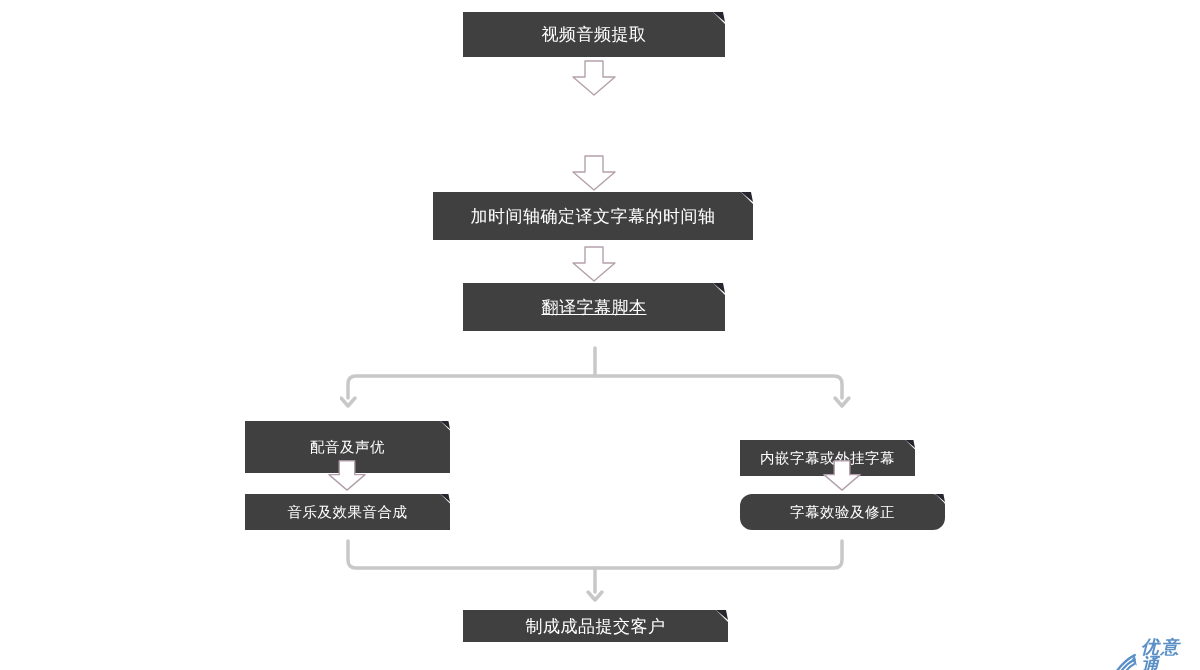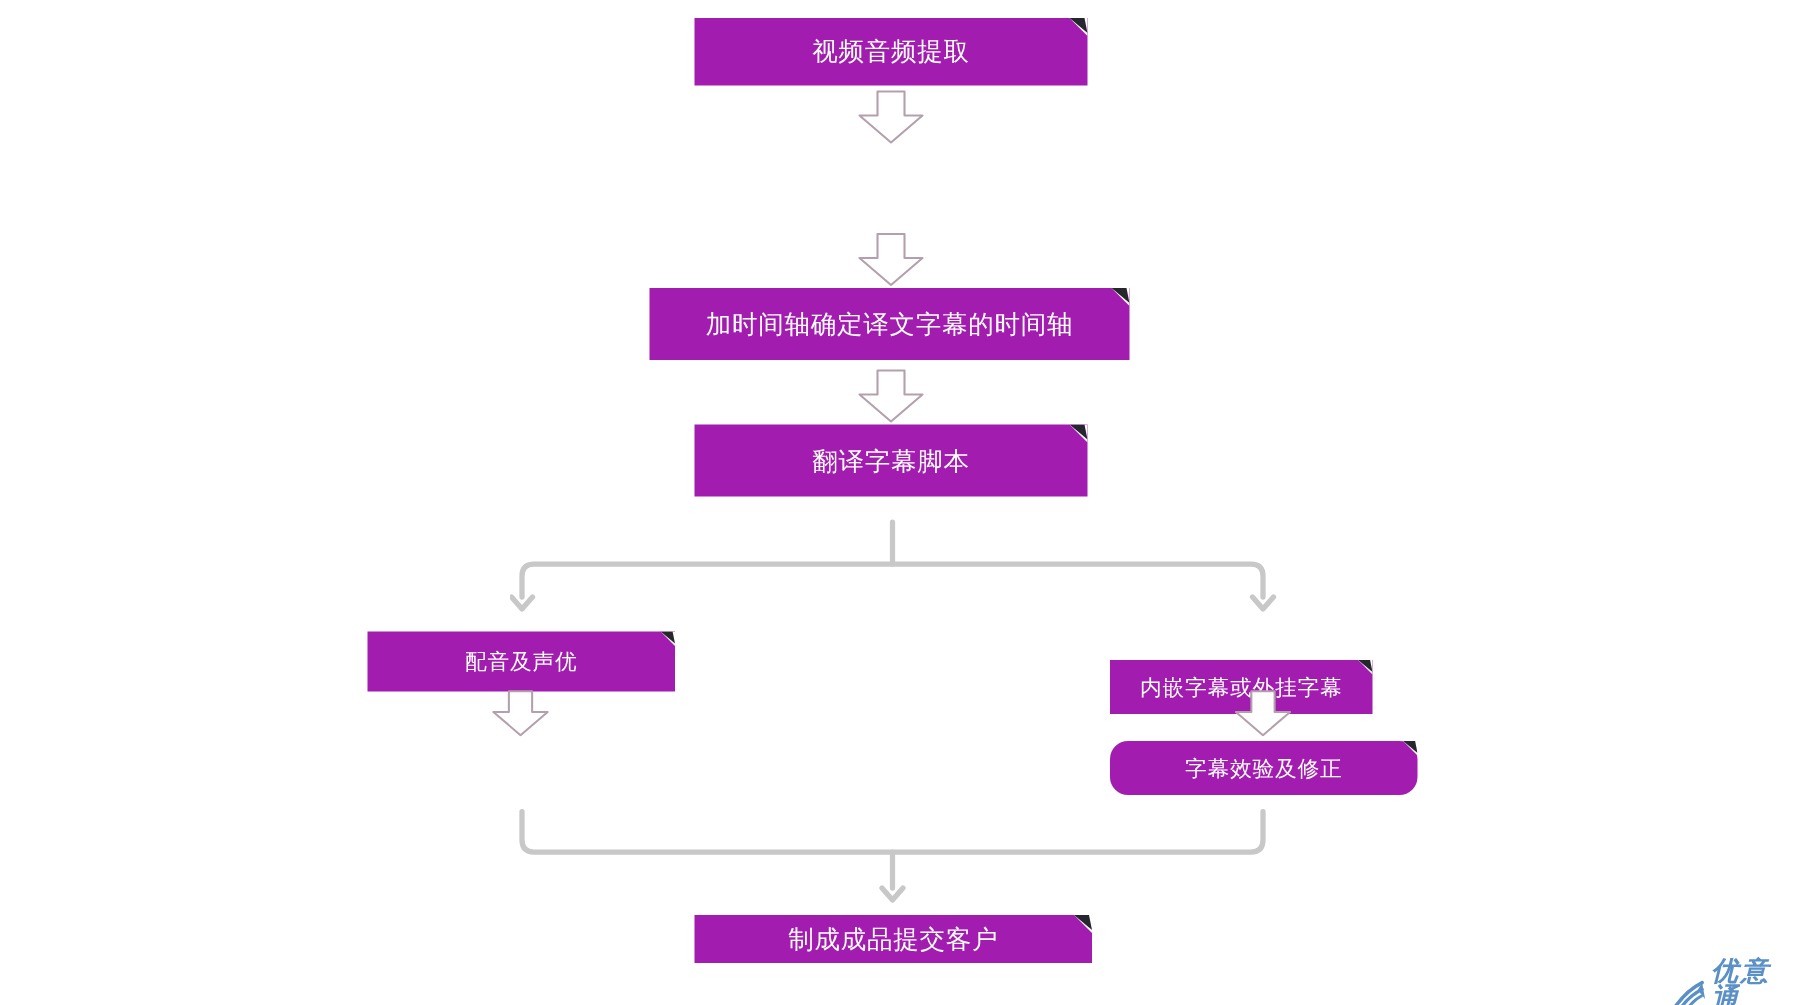--- a/index.html
+++ b/index.html
@@ -11,21 +11,21 @@
     overflow: hidden;
   }
   .canvas {
     position: absolute;
     left: 0; top: 0;
     width: 1200px; height: 670px;
     background: #ffffff;
   }
   .node {
     position: absolute;
-    background: #a21caf;
+    background: #404040;
     color: #ffffff;
     display: flex;
     align-items: center;
     justify-content: center;
     text-align: center;
     font-size: 17px;
     letter-spacing: 0.5px;
   }
   .node.small { font-size: 14.5px; }
   .fold {
@@ -80,49 +80,56 @@
     <svg class="fold" width="20" height="20" viewBox="0 0 20 20">
       <polygon points="8,0 20,0 20,12" fill="#ffffff"></polygon>
       <polygon points="8,0 18,0 20,10" fill="#26262E"></polygon>
     </svg>
   </div>
 
   <svg class="block-arrow" style="left:572px; top:246px;" width="44" height="36" viewBox="0 0 44 36">
     <path d="M13 1 H31 V17 H43 L22 35 L1 17 H13 Z" fill="#ffffff" stroke="#B4A0AC" stroke-width="1.4" stroke-linejoin="round"></path>
   </svg>
 
-  <div class="node" style="left:463px; top:283px; width:262px; height:48px;">
+  <div class="node" style="left:463px; top:283px; width:262px; height:48px;text-decoration:underline;">
     <span>翻译字幕脚本</span>
     <svg class="fold" width="20" height="20" viewBox="0 0 20 20">
       <polygon points="8,0 20,0 20,12" fill="#ffffff"></polygon>
       <polygon points="8,0 18,0 20,10" fill="#26262E"></polygon>
     </svg>
   </div>
 
   <svg class="connector" style="left:340px; top:340px;" width="512" height="72" viewBox="0 0 512 72">
     <g fill="none" stroke="#C8C8C8" stroke-width="3.5" stroke-linecap="round" stroke-linejoin="round">
       <path d="M255 8 V36"></path>
       <path d="M8 58 V44 Q8 36 16 36 H494 Q502 36 502 44 V58"></path>
       <polyline points="1,58 8,66 15,58"></polyline>
       <polyline points="495,58 502,66 509,58"></polyline>
     </g>
   </svg>
 
-  <div class="node small" style="left:245px; top:421px; width:205px; height:40px;">
+  <div class="node small" style="left:245px; top:421px; width:205px; height:52px;">
     <span>配音及声优</span>
     <svg class="fold" width="16" height="16" viewBox="0 0 20 20">
       <polygon points="8,0 20,0 20,12" fill="#ffffff"></polygon>
       <polygon points="8,0 18,0 20,10" fill="#26262E"></polygon>
     </svg>
   </div>
 
   <svg class="block-arrow" style="left:328px; top:460px;" width="38" height="31" viewBox="0 0 44 36">
     <path d="M13 1 H31 V17 H43 L22 35 L1 17 H13 Z" fill="#ffffff" stroke="#B4A0AC" stroke-width="1.6" stroke-linejoin="round"></path>
   </svg>
 
+  <div class="node small" style="left:245px; top:494px; width:205px; height:36px;">
+    <span>音乐及效果音合成</span>
+    <svg class="fold" width="16" height="16" viewBox="0 0 20 20">
+      <polygon points="8,0 20,0 20,12" fill="#ffffff"></polygon>
+      <polygon points="8,0 18,0 20,10" fill="#26262E"></polygon>
+    </svg>
+  </div>
 
   <div class="node small" style="left:740px; top:440px; width:175px; height:36px;">
     <span>内嵌字幕或外挂字幕</span>
     <svg class="fold" width="16" height="16" viewBox="0 0 20 20">
       <polygon points="8,0 20,0 20,12" fill="#ffffff"></polygon>
       <polygon points="8,0 18,0 20,10" fill="#26262E"></polygon>
     </svg>
   </div>
 
   <svg class="block-arrow" style="left:823px; top:460px;" width="38" height="31" viewBox="0 0 44 36">

